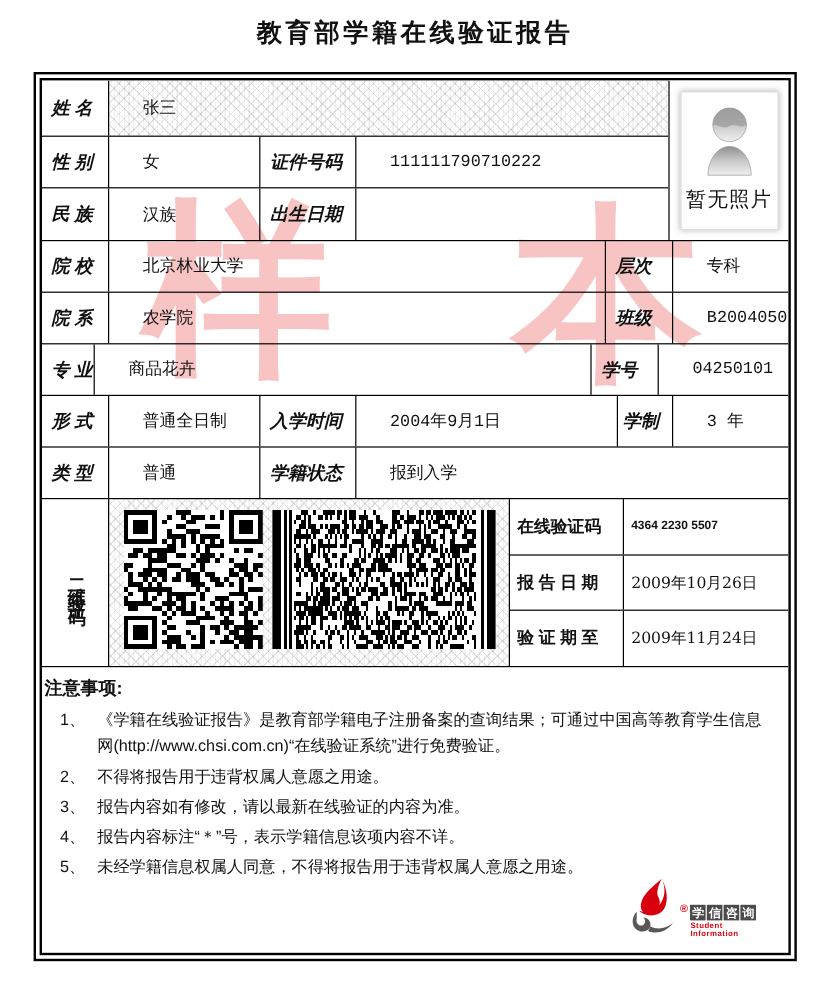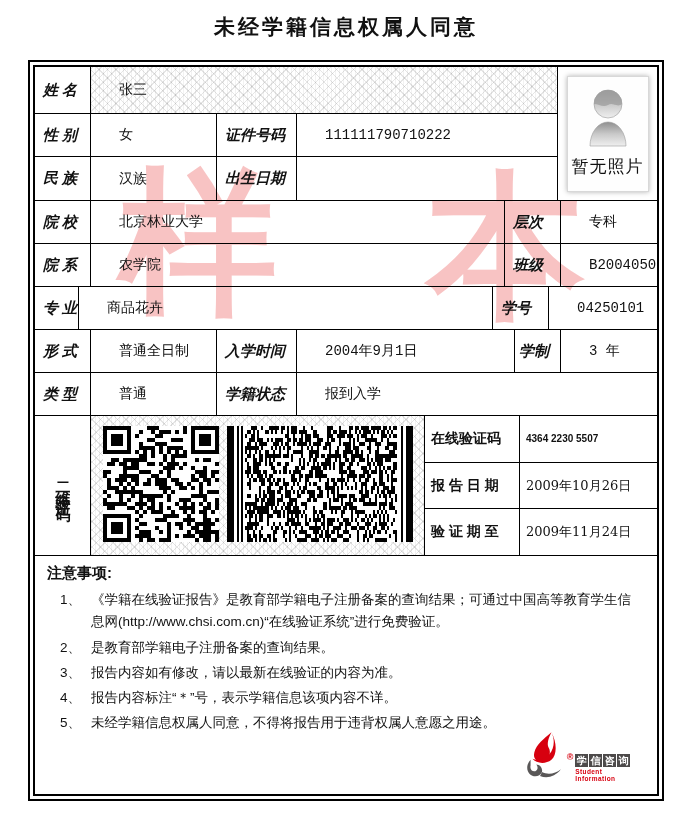--- a/index.html
+++ b/index.html
@@ -71,41 +71,41 @@
   .ver-row { flex:1; display:flex; border-bottom:1.5px solid #000; }
   .ver-row:last-child { border-bottom:none; }
   .ver-lbl {
     width:95px; border-right:1.5px solid #000; display:flex; align-items:center;
     padding:0 6px; font-weight:bold; font-size:14px; white-space:nowrap;
   }
   .ver-val { flex:1; display:flex; align-items:center; padding:0 6px;
     font-family:"DejaVu Serif", serif; font-size:13px; white-space:nowrap; }
   .ver-val.strong { font-weight:bold; font-family:"Liberation Sans", sans-serif; font-size:10px; }
   
-  .notes { position:relative; z-index:1; padding:8px 16px 0 12px; }
+  .notes { position:relative; z-index:1; padding:8px 16px 0 2px; }
   .notes-heading { font-weight:bold; font-size:15px; margin-bottom:6px; }
   .note { display:flex; font-size:13.5px; line-height:1.65; margin:3px 0; }
   .note-num { width:44px; min-width:44px; text-align:right; padding-right:10px; }
   .note-text { flex:1; }
   
   .logo { position:absolute; right:16px; bottom:12px; z-index:2; width:118px; }
   .logo-top { display:flex; align-items:flex-end; }
   .logo-textblock { margin-left:2px; }
   .logo-name { display:flex; gap:1px; }
   .logo-name span {
     background:#4d4a4a; color:#fff; font-size:10px; font-weight:bold;
     width:13px; height:13px; display:flex; align-items:center; justify-content:center;
   }
   .logo-sub { font-size:6.5px; font-weight:bold; letter-spacing:0.4px; margin-top:1px; }
   .reg { font-size:9px; font-weight:bold; margin-left:2px; position:relative; top:-20px; }
 </style>
 </head>
 <body>
 
-<div class="page-title">未经学籍信息权属人同意</div>
+<div class="page-title">教育部学籍在线验证报告</div>
 
 <div class="doc">
   <div class="doc-inner">
 
     <div class="wm wm1" style="color: rgb(248, 195, 195);">样</div>
     <div class="wm wm2" style="color: rgb(248, 195, 195);">本</div>
 
     <div class="tbl">
 
       <div class="topwrap">
@@ -1783,21 +1783,21 @@
     </div>
 
     <div class="notes">
       <div class="notes-heading">注意事项:</div>
       <div class="note">
         <div class="note-num">1、</div>
         <div class="note-text">《学籍在线验证报告》是教育部学籍电子注册备案的查询结果；可通过中国高等教育学生信息网(http://www.chsi.com.cn)“在线验证系统”进行免费验证。</div>
       </div>
       <div class="note">
         <div class="note-num">2、</div>
-        <div class="note-text">是教育部学籍电子注册备案的查询结果。</div>
+        <div class="note-text">不得将报告用于违背权属人意愿之用途。</div>
       </div>
       <div class="note">
         <div class="note-num">3、</div>
         <div class="note-text">报告内容如有修改，请以最新在线验证的内容为准。</div>
       </div>
       <div class="note">
         <div class="note-num">4、</div>
         <div class="note-text">报告内容标注“＊”号，表示学籍信息该项内容不详。</div>
       </div>
       <div class="note">

